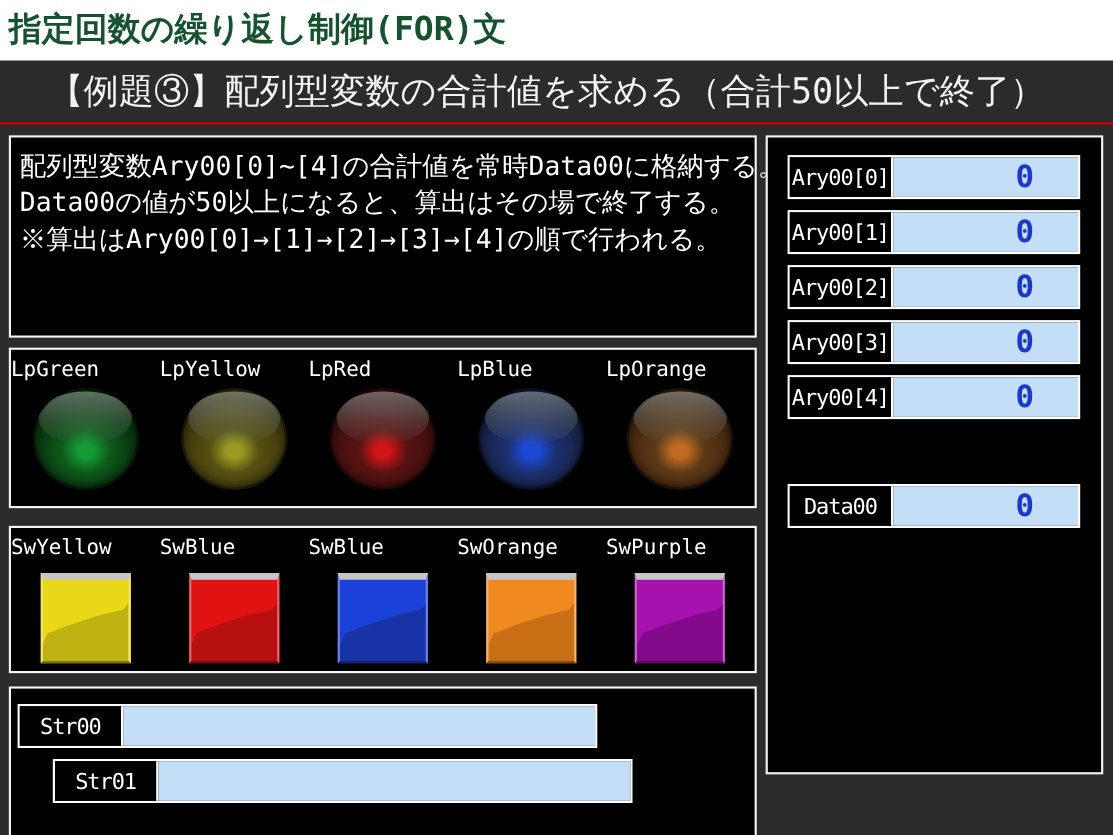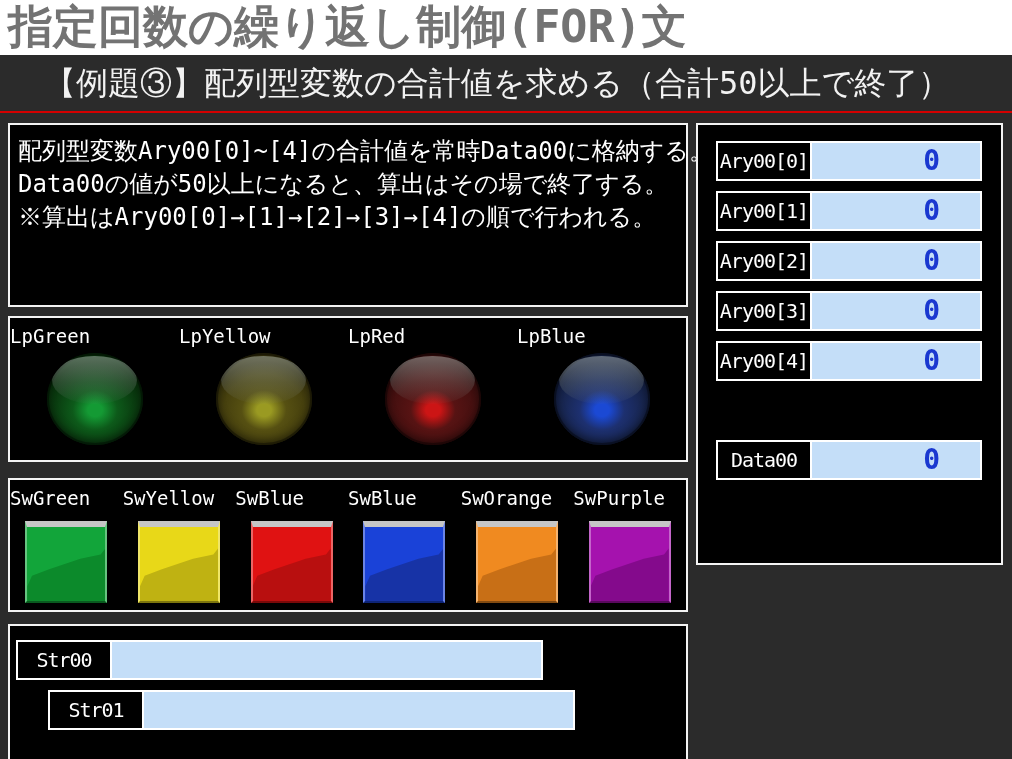--- a/index.html
+++ b/index.html
@@ -6,22 +6,22 @@
   body {
     width:1012px; height:759px; position:relative;
     background:#2b2b2b; overflow:hidden;
     font-family:"DejaVu Sans Mono","Liberation Sans",monospace;
   }
   .page { position:absolute; inset:0; background:var(--bg,#2b2b2b); }
 
   
   .hdr { position:absolute; left:0; top:0; width:1012px; height:55px; background:#ffffff; }
   .hdr h1 {
-    margin:0; padding-left:8px; line-height:54px; font-size:45px; font-weight:600;
-    color:#737373; font-family:"DejaVu Sans Mono","Liberation Sans",sans-serif; white-space:nowrap;
+    margin:0; padding-left:8px; line-height:54px; font-size:30px; font-weight:600;
+    color:#14532d; font-family:"DejaVu Sans Mono","Liberation Sans",sans-serif; white-space:nowrap;
   }
   .subbar { position:absolute; left:0; top:55px; width:1012px; height:56px; }
   .subbar .t {
     padding-left:44px; line-height:56px; font-size:32px; font-weight:500; color:#f2f2f2;
     font-family:"DejaVu Sans Mono","Liberation Sans",sans-serif; white-space:nowrap;
   }
   .redline { position:absolute; left:0; top:111px; width:1012px; height:2px; background:var(--red,#d40000); }
 
   
   .panel { position:absolute; background:#000; border:2px solid var(--pborder,#f4f4f4); box-sizing:border-box; }
@@ -68,21 +68,21 @@
   .vfield {
     height:36px; line-height:36px; background:var(--field,#c4def8);
     color:var(--val,#1a38d0); font-size:28px; font-weight:bold;
     text-align:right; padding-right:40px; box-sizing:border-box;
   }
   .strp { left:8px; top:624px; width:680px; height:150px; }
   .strp .vrow { left:6px; }
   .strp .vfield { width:429px; padding-right:10px; }
   .s0 { top:14px; } .s1 { top:64px;margin-left:32px; }
 
-  .aryp { left:696px; top:123px; width:307px; height:442px; }
+  .aryp { left:696px; top:123px; width:307px; height:581px; }
   .aryp .vrow { left:18px; }
   .aryp .vfield { width:168px; }
   .r0{top:16px} .r1{top:66px} .r2{top:116px} .r3{top:166px} .r4{top:216px} .rdata{top:315px}
 </style>
 </head>
 <body>
 
 <div class="page" style="--bg: #2b2b2b; --pborder: #f4f4f4; --field: #c4def8; --val: #1a38d0; --red: #d40000;">
 
   <div class="hdr">
@@ -110,27 +110,27 @@
       <div class="orb" style="--c1: #9a9a22; --c2: #565012; --c3: #46400e; --c4: #2e2a0a;"></div>
     </div>
     <div class="col">
       <div class="cap">LpRed</div>
       <div class="orb" style="--c1: #cc1515; --c2: #571313; --c3: #461010; --c4: #300b0b;"></div>
     </div>
     <div class="col">
       <div class="cap">LpBlue</div>
       <div class="orb" style="--c1: #1b49d4; --c2: #1d3070; --c3: #182650; --c4: #101a38;"></div>
     </div>
+    <div class="col">
+      <div class="cap">LpOrange</div>
+      <div class="orb" style="--c1: #bf6a20; --c2: #5c3a16; --c3: #4a2c12; --c4: #331e0c;"></div>
+    </div>
   </section>
 
   <section class="panel sws">
-    <div class="col">
-      <div class="cap">SwGreen</div>
-      <div class="sw" style="--m: #12a53a; --s: #0c8a2b;"></div>
-    </div>
     <div class="col">
       <div class="cap">SwYellow</div>
       <div class="sw" style="--m: #e8d818; --s: #bfb212;"></div>
     </div>
     <div class="col">
       <div class="cap">SwBlue</div>
       <div class="sw" style="--m: #e01212; --s: #b80f0f;"></div>
     </div>
     <div class="col">
       <div class="cap">SwBlue</div>

